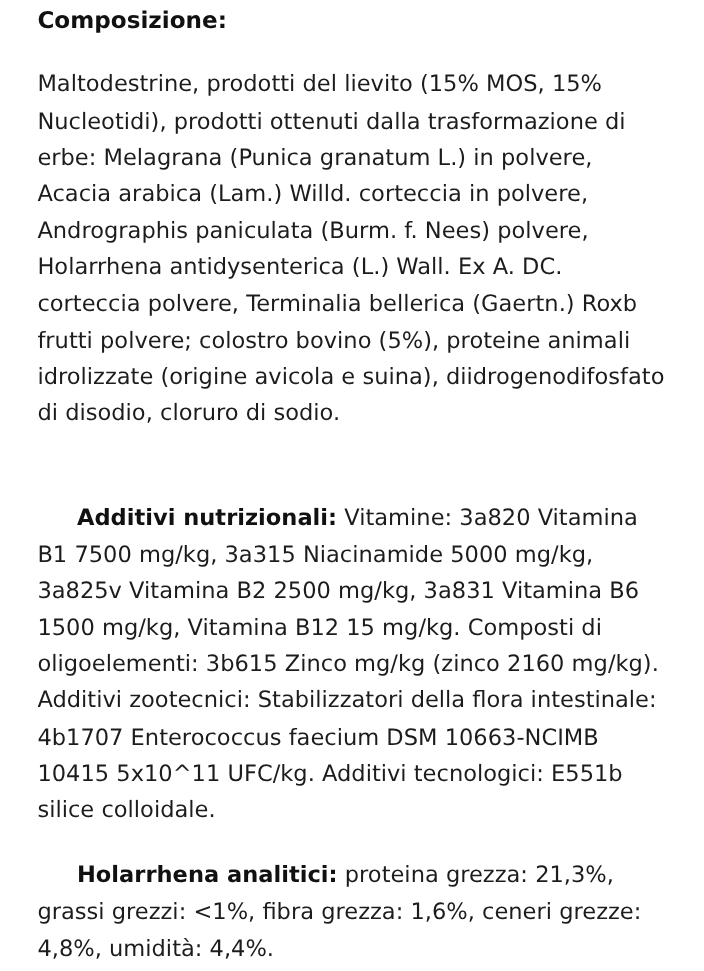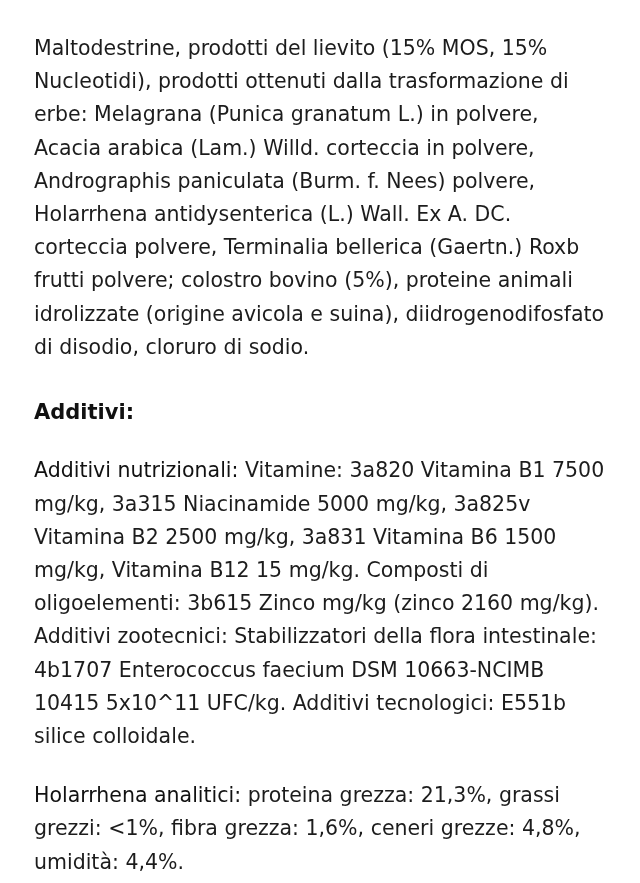--- a/index.html
+++ b/index.html
@@ -40,41 +40,42 @@
   .gap-after-heading {
     height: 28px;
   }
   .gap-section {
     height: 34px;
   }
   .gap-small {
     height: 26px;
   }
   .lead {
-    font-weight: normal;
+    font-weight: bold;
     color: #111111;
+    margin-left: 36px;
   }
   .body-text {
     font-weight: normal;
   }
 </style>
 </head>
 <body>
 
 <div class="page">
 
   <div class="block-composizione-heading">
+    <p class="heading">Composizione:</p>
     <div class="gap-after-heading"></div>
     <p class="para body-text">Maltodestrine, prodotti del lievito (15% MOS, 15% Nucleotidi), prodotti ottenuti dalla trasformazione di erbe: Melagrana (Punica granatum L.) in polvere, Acacia arabica (Lam.) Willd. corteccia in polvere, Andrographis paniculata (Burm. f. Nees) polvere, Holarrhena antidysenterica (L.) Wall. Ex A. DC. corteccia polvere, Terminalia bellerica (Gaertn.) Roxb frutti polvere; colostro bovino (5%), proteine animali idrolizzate (origine avicola e suina), diidrogenodifosfato di disodio, cloruro di sodio.</p>
   </div>
 
   <div class="gap-section"></div>
 
   <div>
-    <p class="heading">Additivi:</p>
     <div class="gap-after-heading"></div>
     <p class="para"><span class="lead">Additivi nutrizionali:</span><span class="body-text"> Vitamine: 3a820 Vitamina B1 7500 mg/kg, 3a315 Niacinamide 5000 mg/kg, 3a825v Vitamina B2 2500 mg/kg, 3a831 Vitamina B6 1500 mg/kg, Vitamina B12 15 mg/kg. Composti di oligoelementi: 3b615 Zinco mg/kg (zinco 2160 mg/kg). Additivi zootecnici: Stabilizzatori della flora intestinale: 4b1707 Enterococcus faecium DSM 10663-NCIMB 10415 5x10^11 UFC/kg. Additivi tecnologici: E551b silice colloidale.</span></p>
   </div>
 
   <div class="gap-small"></div>
 
   <div>
     <p class="para"><span class="lead">Holarrhena analitici:</span><span class="body-text"> proteina grezza: 21,3%, grassi grezzi: &lt;1%, fibra grezza: 1,6%, ceneri grezze: 4,8%, umidità: 4,4%.</span></p>
   </div>
 

